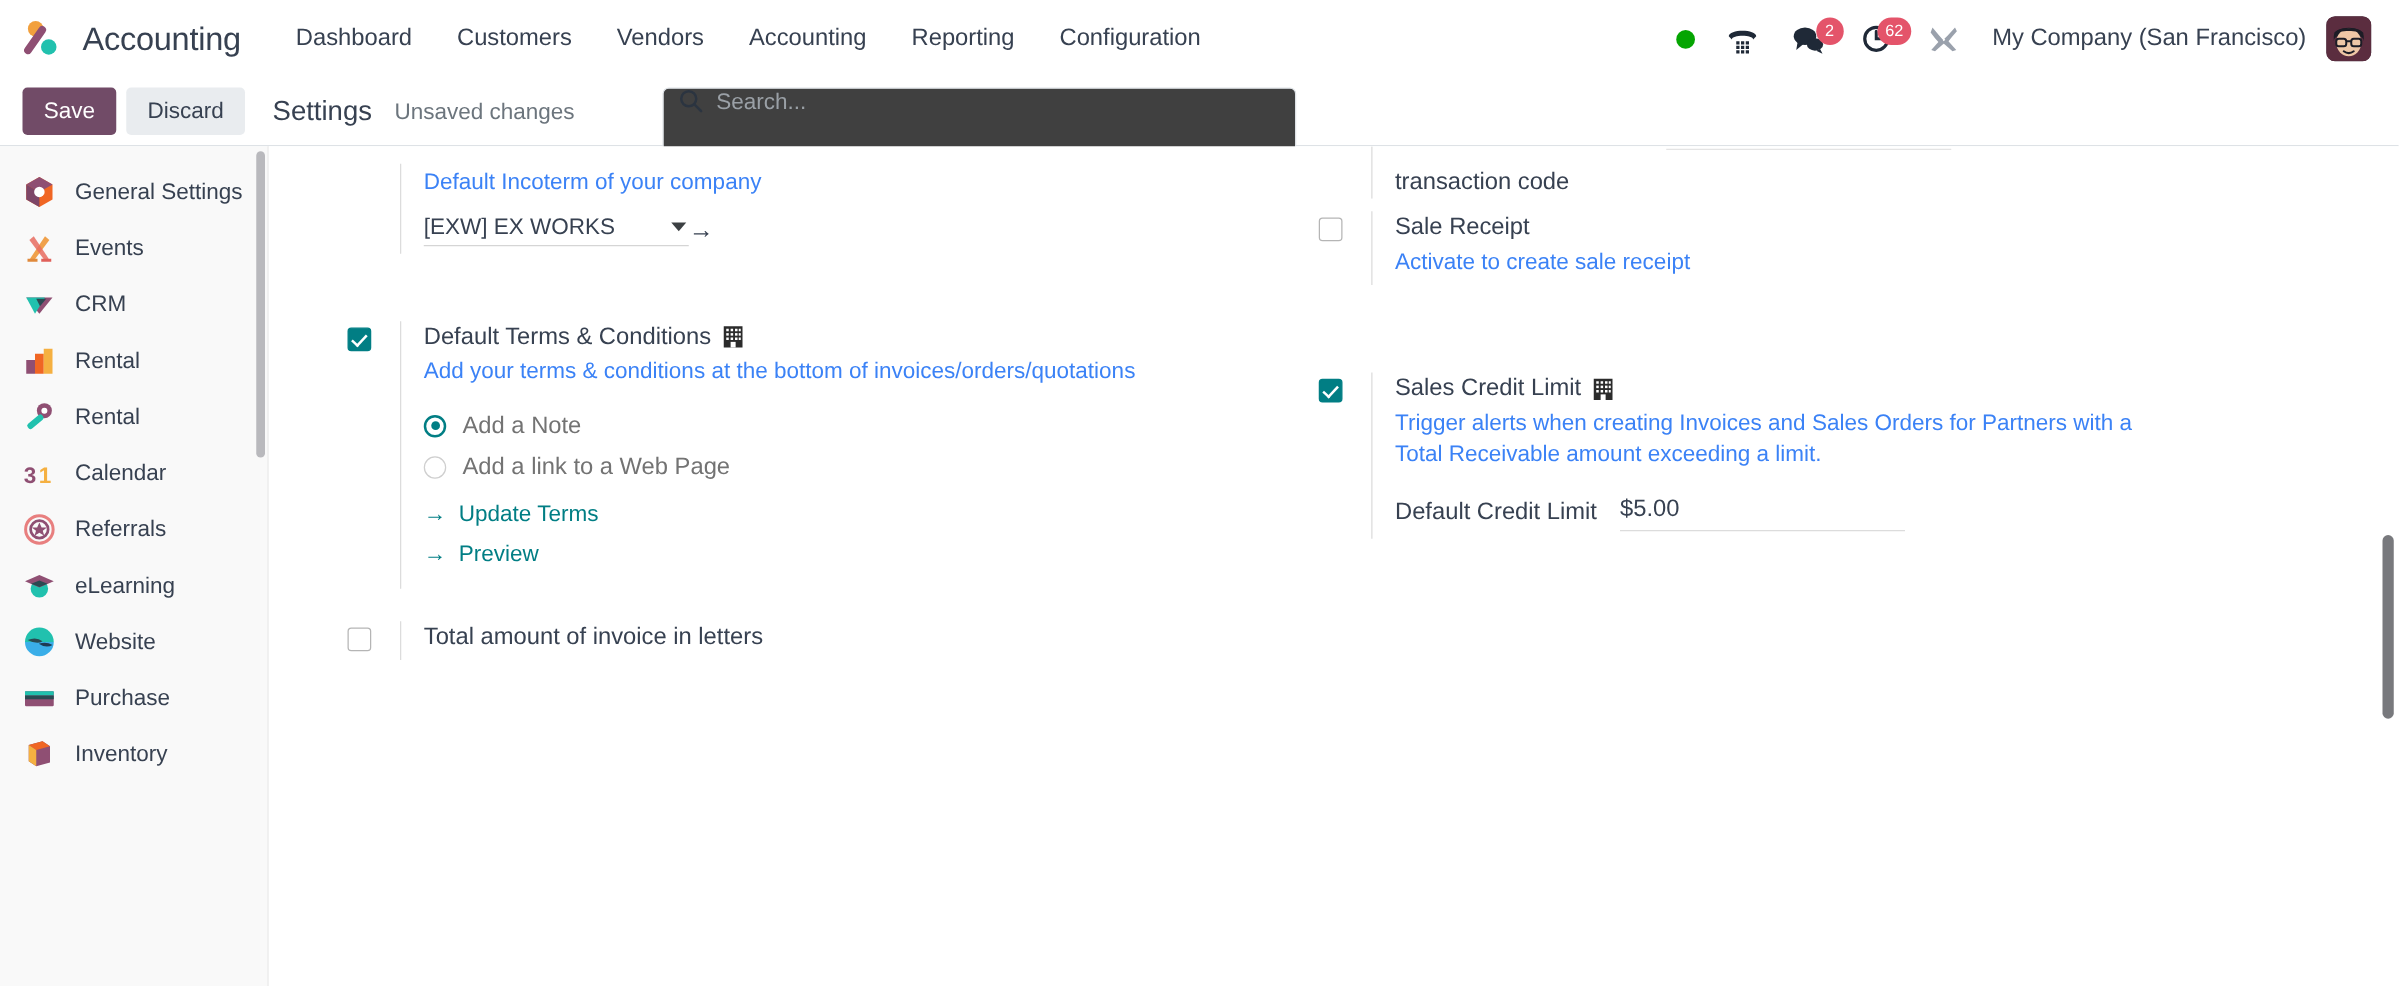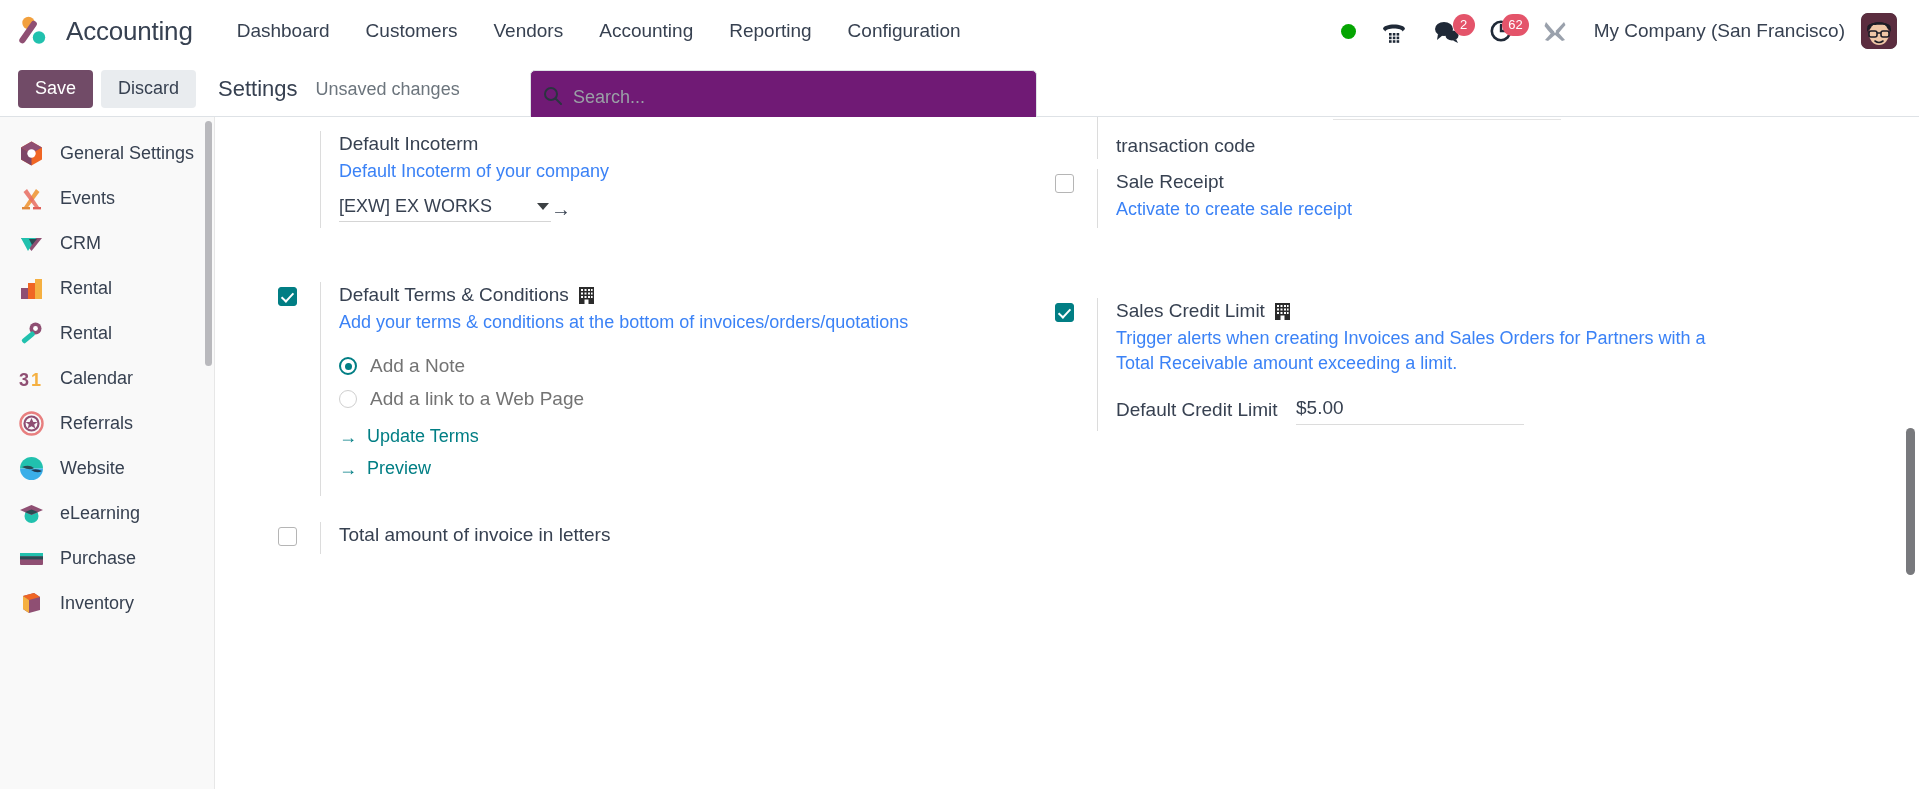--- a/index.html
+++ b/index.html
@@ -106,23 +106,23 @@
   .unsaved {
     font-size: 18px; color: #6c757d;
     margin-left: 18px;
   }
   .searchbox {
     position: absolute;
     left: 530px; top: 8px;
     width: 507px; height: 54px;
     border: 1px solid #dee2e6;
     border-radius: 5px;
-    display: flex; align-items: center;
+    display: flex; align-items: flex-start;
     padding: 0 12px;
-    background: #701a75;
+    background: #404040;
   }
   .search-placeholder {
     font-size: 18px; color: #9AA0A6;
     margin-left: 11px;
   }
 
   
   .app-body {
     display: flex;
     height: calc(789px - 62px - 55px);
@@ -529,43 +529,43 @@
           <circle cx="13.5" cy="13.5" r="7" fill="none" stroke="#8F4F73" stroke-width="2.2"></circle>
           <path d="M13.5 8 L15.3 12 L19.5 12 L16.2 14.6 L17.4 18.6 L13.5 16.2 L9.6 18.6 L10.8 14.6 L7.5 12 L11.7 12 Z" fill="#8F4F73"></path>
         </svg>
       </span>
       <span>Referrals</span>
     </div>
 
     <div class="side-item">
       <span class="side-ico">
         <svg width="27" height="27" viewBox="0 0 27 27">
+          <circle cx="13.5" cy="16" r="7" fill="#21C1AE"></circle>
+          <path d="M2 10 L13.5 5 L25 10 L13.5 15 Z" fill="#8F4F73"></path>
+          <path d="M7 12 L13.5 9.4 L20 12 L13.5 14.6 Z" fill="#2a4a52"></path>
+        </svg>
+      </span>
+      <span>eLearning</span>
+    </div>
+
+    <div class="side-item">
+      <span class="side-ico">
+        <svg width="27" height="27" viewBox="0 0 27 27">
           <path d="M2 13.5 A11.5 11.5 0 0 1 25 13.5 Z" fill="#21C1AE"></path>
           <path d="M2 13.5 A11.5 11.5 0 0 0 25 13.5 Z" fill="#3AAEE8"></path>
           <path d="M4 12 Q11 9 16 13 Q12 16 4 12 Z" fill="#2a4a52"></path>
           <path d="M13 15 Q19 13 24 16 Q19 19 13 15 Z" fill="#1f3a52"></path>
         </svg>
       </span>
       <span>Website</span>
     </div>
 
     <div class="side-item">
       <span class="side-ico">
         <svg width="27" height="27" viewBox="0 0 27 27">
-          <circle cx="13.5" cy="16" r="7" fill="#21C1AE"></circle>
-          <path d="M2 10 L13.5 5 L25 10 L13.5 15 Z" fill="#8F4F73"></path>
-          <path d="M7 12 L13.5 9.4 L20 12 L13.5 14.6 Z" fill="#2a4a52"></path>
-        </svg>
-      </span>
-      <span>eLearning</span>
-    </div>
-
-    <div class="side-item">
-      <span class="side-ico">
-        <svg width="27" height="27" viewBox="0 0 27 27">
           <rect x="2" y="8" width="23" height="12" rx="1" fill="#8F4F73"></rect>
           <rect x="2" y="8" width="23" height="3.4" fill="#21C1AE"></rect>
           <rect x="2" y="11.4" width="23" height="3" fill="#2a4a52"></rect>
         </svg>
       </span>
       <span>Purchase</span>
     </div>
 
     <div class="side-item">
       <span class="side-ico">
@@ -582,21 +582,20 @@
   </div>
 
   <div class="settings-main">
     <div class="settings-grid">
 
       <div class="col">
 
         <div class="setting">
           <div class="setting-cb-slot"></div>
           <div class="setting-body">
-            <div class="setting-label">Default Incoterm</div>
             <div class="setting-help">Default Incoterm of your company</div>
             <div class="dd-row">
               <div class="dd">
                 <span class="dd-val">[EXW] EX WORKS</span>
                 <span class="caret"></span>
               </div>
               <span class="internal-arrow">→</span>
             </div>
           </div>
         </div>

